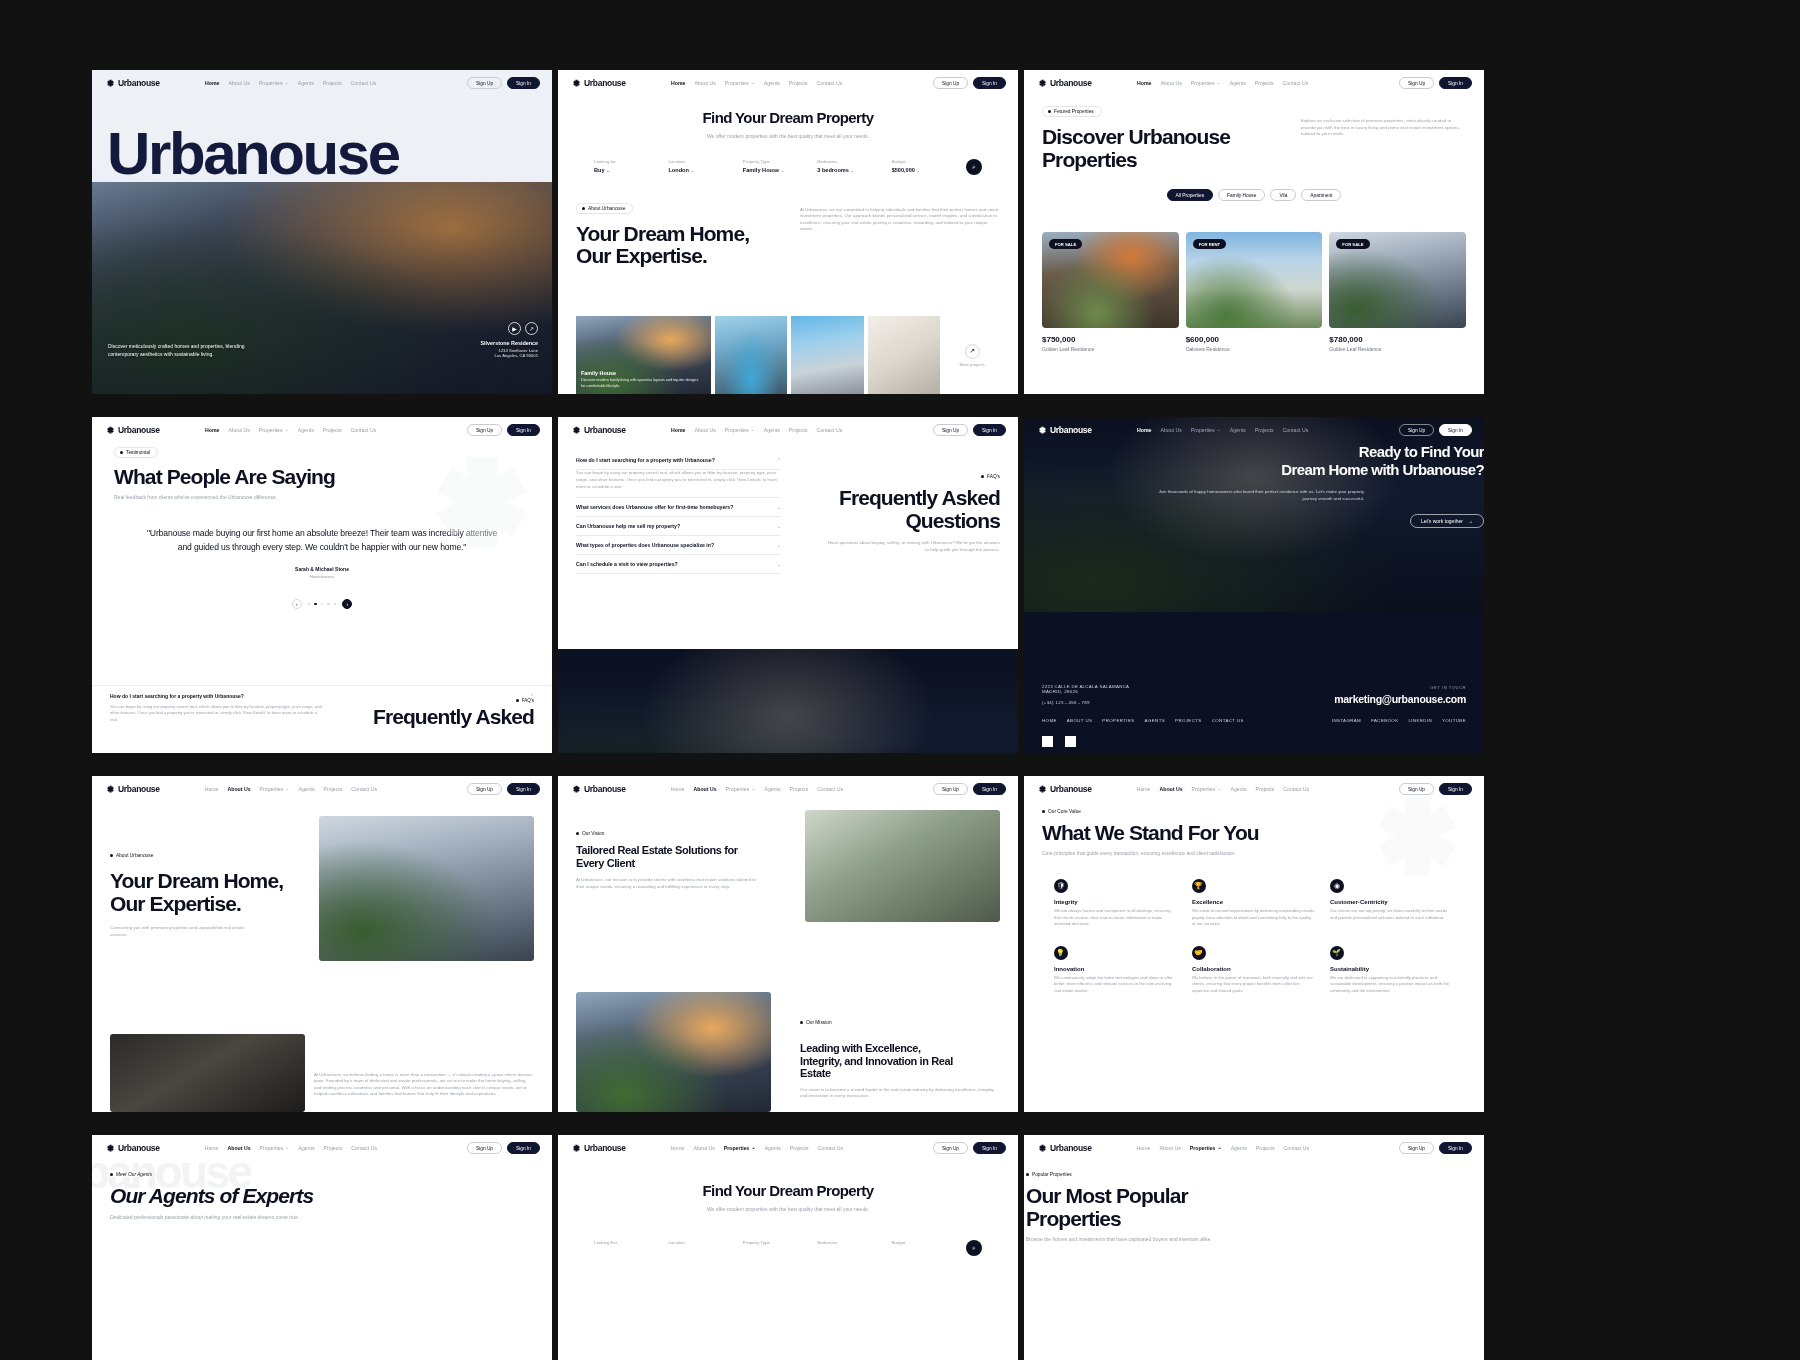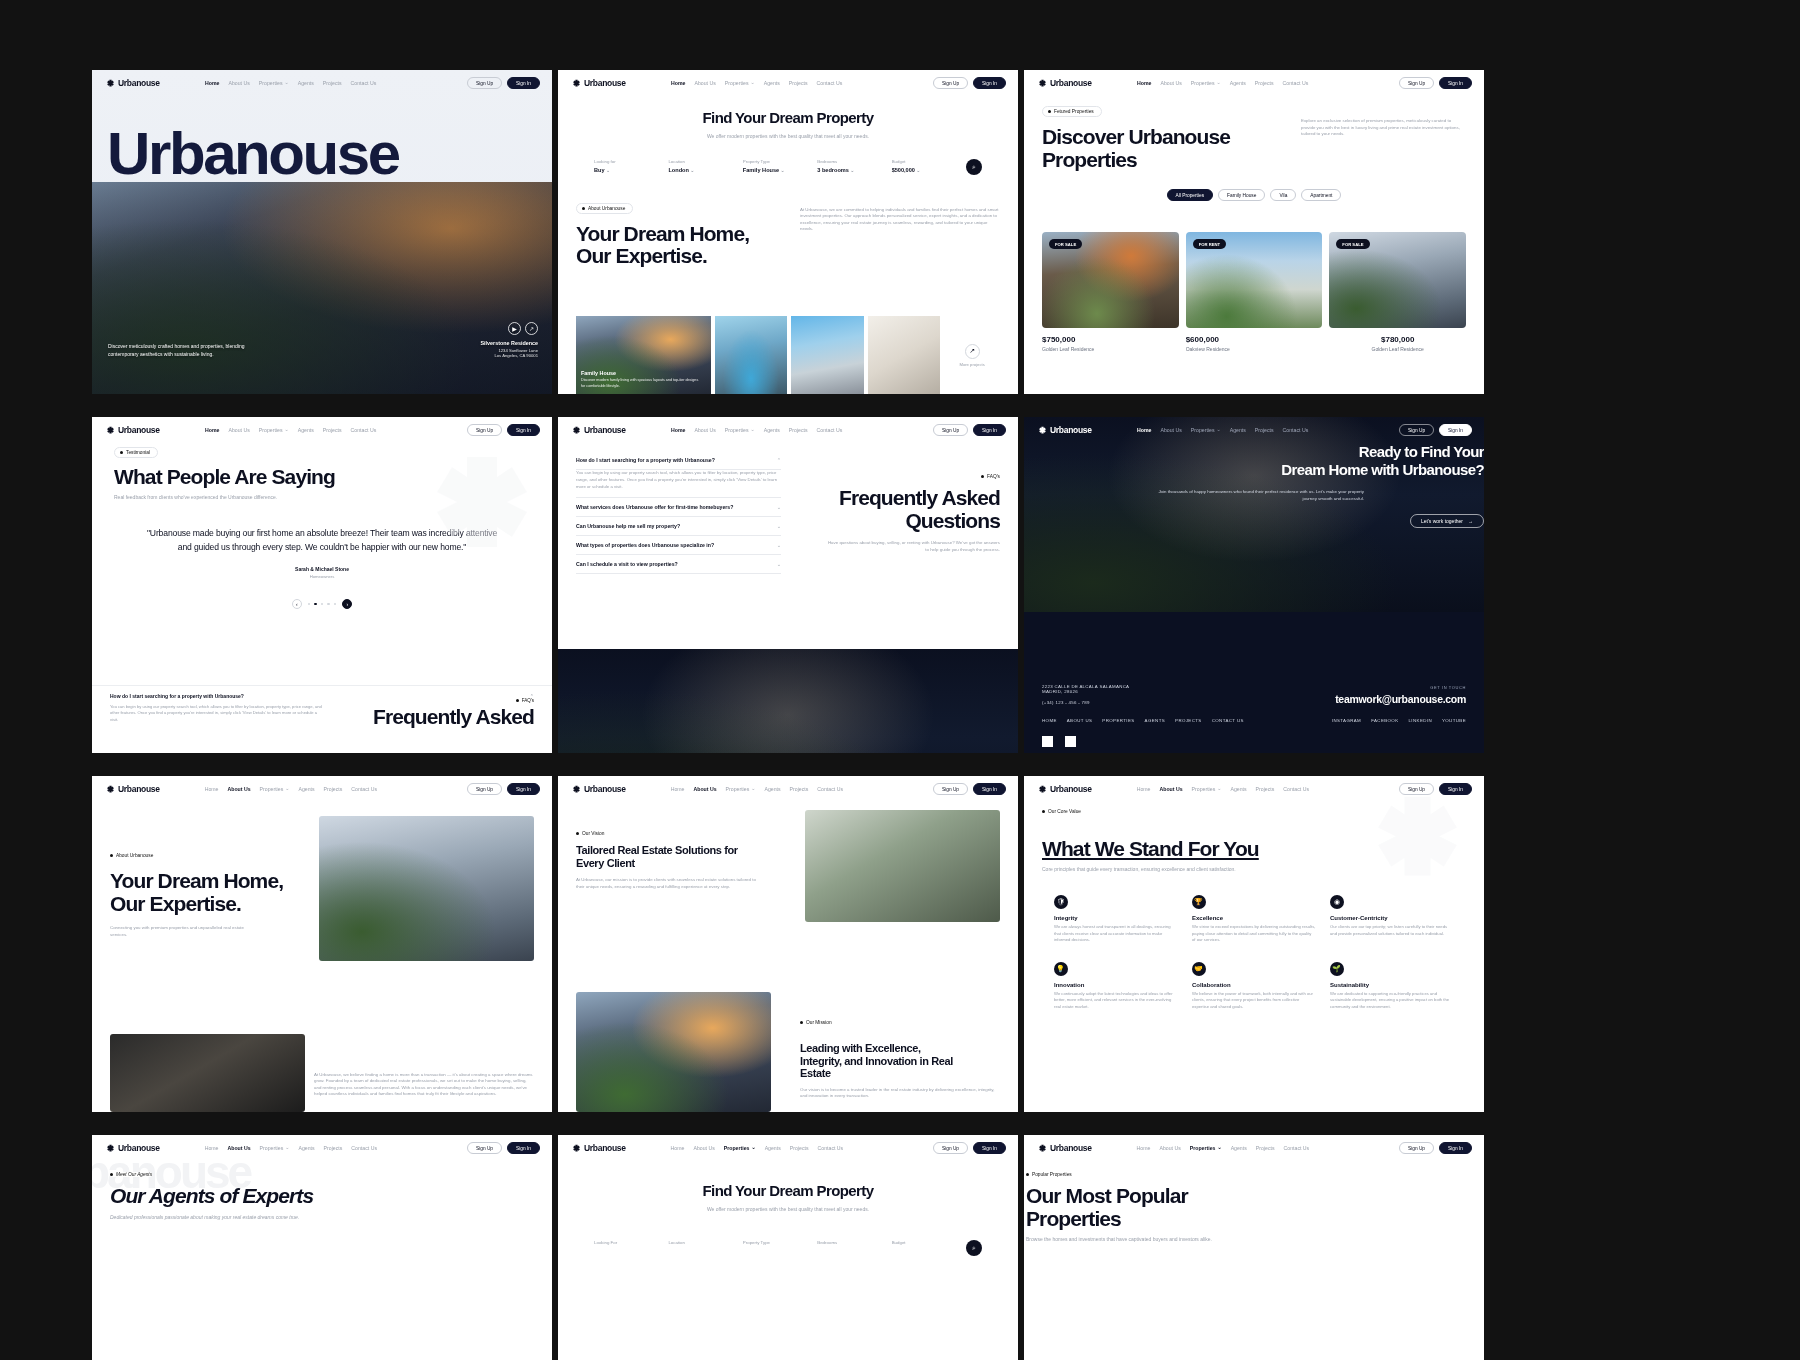--- a/index.html
+++ b/index.html
@@ -310,21 +310,21 @@
         <div class="price" style="margin-top:7px;">$750,000</div>
         <div class="pname">Golden Leaf Residence</div>
       </div>
       <div style="flex:1;">
         <div class="img house-c" style="height:96px;border-radius:4px;position:relative;">
           <span class="badge-tag">FOR RENT</span>
         </div>
         <div class="price" style="margin-top:7px;">$600,000</div>
         <div class="pname">Oakview Residence</div>
       </div>
-      <div style="flex:1;text-align:center;">
+      <div style="flex:1;">
         <div class="img house-e" style="height:96px;border-radius:4px;position:relative;">
           <span class="badge-tag">FOR SALE</span>
         </div>
         <div class="price" style="margin-top:7px;">$780,000</div>
         <div class="pname">Golden Leaf Residence</div>
       </div>
     </div>
   </div>
 
   <div class="panel">
@@ -498,21 +498,21 @@
     </div>
 
     <div style="position:absolute;left:18px;right:18px;bottom:48px;display:flex;align-items:flex-end;">
       <div>
         <div class="fl">2223 CALLE DE ALCALÁ SALAMANCA</div>
         <div class="fl">MADRID, 28026</div>
         <div class="fl" style="margin-top:6px;">(+34) 123 - 456 - 789</div>
       </div>
       <div style="margin-left:auto;text-align:right;">
         <div style="font-size:4px;color:#9aa3b8;letter-spacing:.6px;">GET IN TOUCH</div>
-        <div style="font-size:10.5px;font-weight:bold;color:#fff;letter-spacing:-0.3px;margin-top:3px;">teamwork@urbanouse.com</div>
+        <div style="font-size:10.5px;font-weight:bold;color:#fff;letter-spacing:-0.3px;margin-top:3px;">marketing@urbanouse.com</div>
       </div>
     </div>
 
     <div style="position:absolute;left:18px;right:18px;bottom:30px;display:flex;">
       <div style="display:flex;gap:10px;">
         <span class="flink">HOME</span>
         <span class="flink">ABOUT US</span>
         <span class="flink">PROPERTIES</span>
         <span class="flink">AGENTS</span>
         <span class="flink">PROJECTS</span>
@@ -646,21 +646,21 @@
 
     <svg class="flower-wm" style="right:14px;top:12px;" width="105" height="105" viewBox="0 0 24 24">
       <path fill="#f4f5f7" d="M9 2h6v4l3-2 3 5-4 2 4 2-3 5-3-2v4H9v-4l-3 2-3-5 4-2-4-2 3-5 3 2z"></path>
     </svg>
 
     <div style="padding:6px 18px 0;position:relative;">
       <span class="eyebrow" style="border:0;padding:0;">
         <span class="dot"></span>
         <span>Our Core Value</span>
       </span>
-      <div class="h2" style="margin-top:24px;text-decoration:underline;">What We Stand For You</div>
+      <div class="h2" style="margin-top:8px;">What We Stand For You</div>
       <div class="muted" style="margin-top:5px;">Core principles that guide every transaction, ensuring excellence and client satisfaction.</div>
     </div>
 
     <div style="display:grid;grid-template-columns:1fr 1fr 1fr;gap:18px 14px;padding:22px 30px 0;">
       <div>
         <div class="val-icon">🛡</div>
         <div class="val-title">Integrity</div>
         <div class="val-text">We are always honest and transparent in all dealings, ensuring that clients receive clear and accurate information to make informed decisions.</div>
       </div>
       <div>

